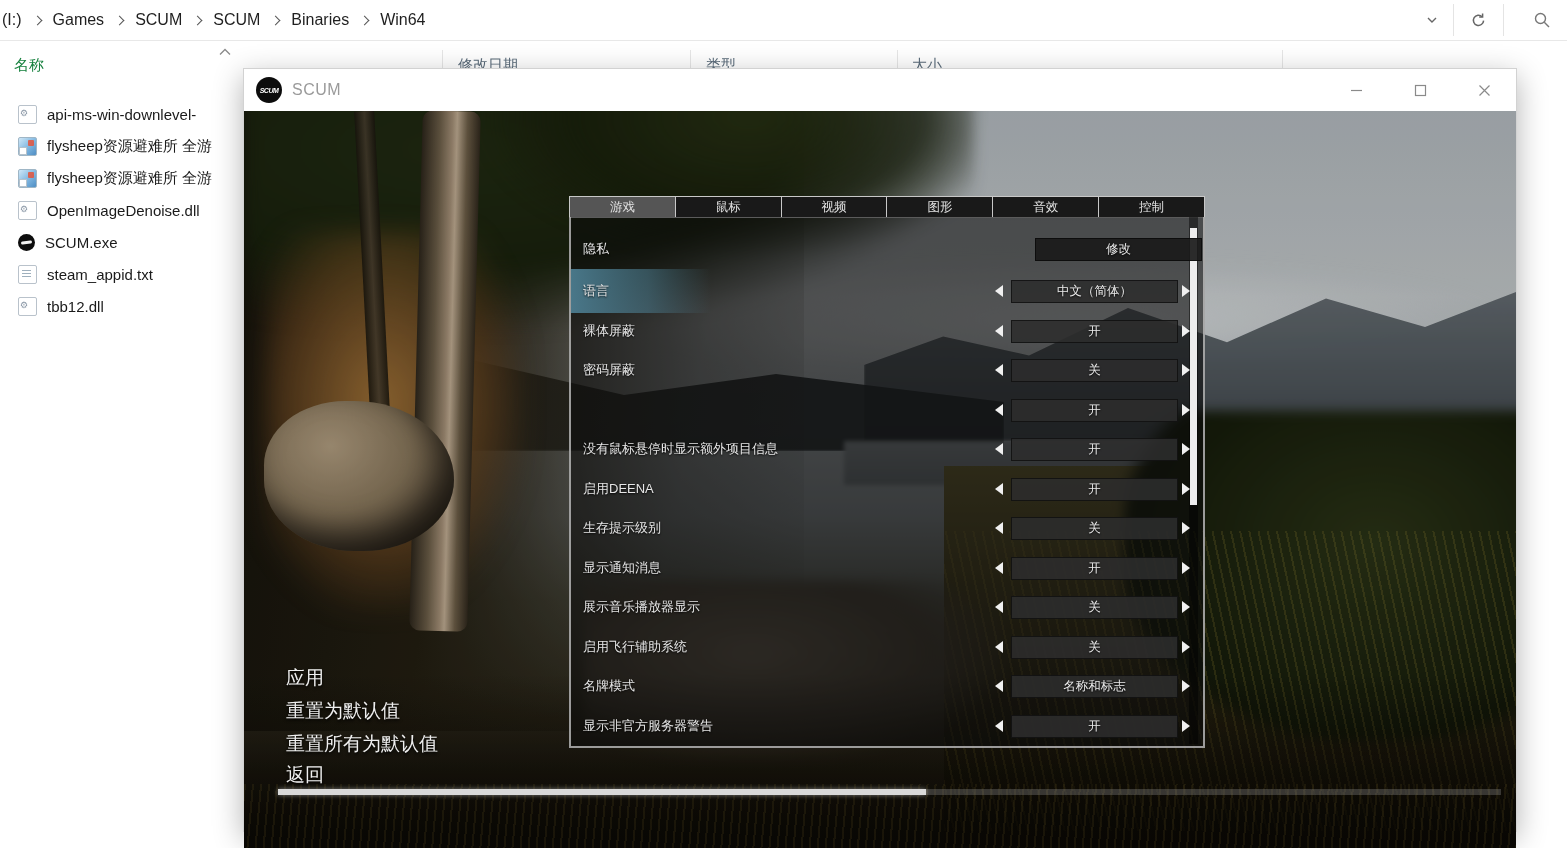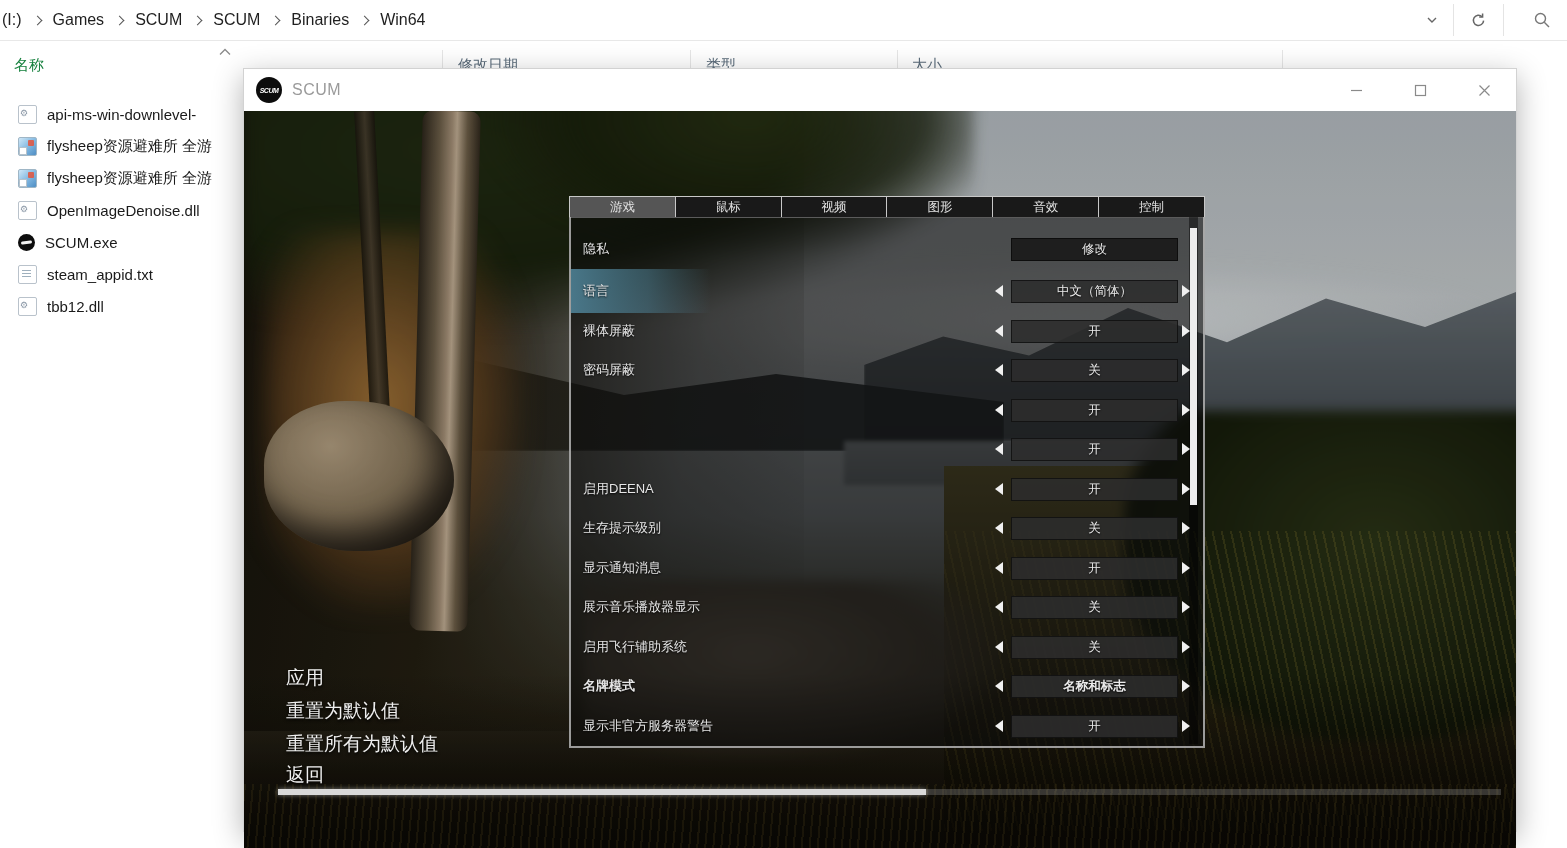--- a/index.html
+++ b/index.html
@@ -85,21 +85,21 @@
   .panel-body{position:absolute;left:325px;top:106px;width:636px;height:531px;box-sizing:border-box;
     background:rgba(12,12,12,0.58);border:2px solid rgba(190,190,190,0.8);border-top:none;overflow:hidden;}
   .srow{position:absolute;left:0;width:100%;height:40px;padding-left:48px;}
   .slabel{position:absolute;left:12px;top:0;height:40px;display:flex;align-items:center;
     color:#e6e6e6;font-size:13px;text-shadow:0 1px 2px rgba(0,0,0,0.9);white-space:nowrap;}
   .row-hl{position:absolute;left:0;top:-2px;width:140px;height:44px;
     background:linear-gradient(90deg,rgba(77,127,147,0.92),rgba(77,127,147,0.55) 55%,rgba(77,127,147,0) 100%);}
   .val-box{position:absolute;left:440px;top:9px;width:167px;height:23px;background:rgba(44,44,44,0.88);
     border:1px solid rgba(0,0,0,0.55);box-sizing:border-box;display:flex;align-items:center;justify-content:center;
     color:#ececec;font-size:12.5px;text-shadow:0 1px 2px rgba(0,0,0,0.9);white-space:nowrap;}
-  .btn-box{background:rgba(26,26,26,0.92);}
+  .btn-box{background:rgba(26,26,26,0.92);margin-left:24px;}
   .arr{position:absolute;top:14px;width:0;height:0;border-top:6px solid transparent;border-bottom:6px solid transparent;}
   .arr-l{left:424px;border-right:8px solid #f0f0f0;}
   .arr-r{left:611px;border-left:8px solid #f0f0f0;}
   .sb-track{position:absolute;left:618px;top:0;width:9px;height:527px;background:rgba(0,0,0,0.45);}
   .sb-thumb{position:absolute;left:619px;top:11px;width:7px;height:277px;background:#ededed;}
 
   .menu-item{position:absolute;left:42px;height:26px;display:flex;align-items:center;color:#efefef;
     font-size:19px;text-shadow:0 2px 3px rgba(0,0,0,0.95);white-space:nowrap;cursor:default;}
   .pbar{position:absolute;left:34px;top:678px;width:1223px;height:6px;background:rgba(150,150,150,0.32);}
   .pbar-fill{height:6px;background:#d9d9d9;box-shadow:0 0 5px rgba(255,255,255,0.45);}
@@ -275,20 +275,21 @@
             <div class="arr arr-l"></div>
             <div class="val-box">关</div>
             <div class="arr arr-r"></div>
           </div>
           <div class="srow" style="top: 172.62px;">
             <div class="arr arr-l"></div>
             <div class="val-box">开</div>
             <div class="arr arr-r"></div>
           </div>
           <div class="srow" style="top: 212.16px;">
+            <div class="slabel">没有鼠标悬停时显示额外项目信息</div>
             <div class="arr arr-l"></div>
             <div class="val-box">开</div>
             <div class="arr arr-r"></div>
           </div>
           <div class="srow" style="top: 251.7px;">
             <div class="slabel">启用DEENA</div>
             <div class="arr arr-l"></div>
             <div class="val-box">开</div>
             <div class="arr arr-r"></div>
           </div>
@@ -309,21 +310,21 @@
             <div class="arr arr-l"></div>
             <div class="val-box">关</div>
             <div class="arr arr-r"></div>
           </div>
           <div class="srow" style="top: 409.86px;">
             <div class="slabel">启用飞行辅助系统</div>
             <div class="arr arr-l"></div>
             <div class="val-box">关</div>
             <div class="arr arr-r"></div>
           </div>
-          <div class="srow" style="top: 449.4px; font-weight: bold;">
+          <div class="srow" style="top: 449.4px;">
             <div class="slabel">名牌模式</div>
             <div class="arr arr-l"></div>
             <div class="val-box">名称和标志</div>
             <div class="arr arr-r"></div>
           </div>
           <div class="srow" style="top: 488.94px;">
             <div class="slabel">显示非官方服务器警告</div>
             <div class="arr arr-l"></div>
             <div class="val-box">开</div>
             <div class="arr arr-r"></div>

